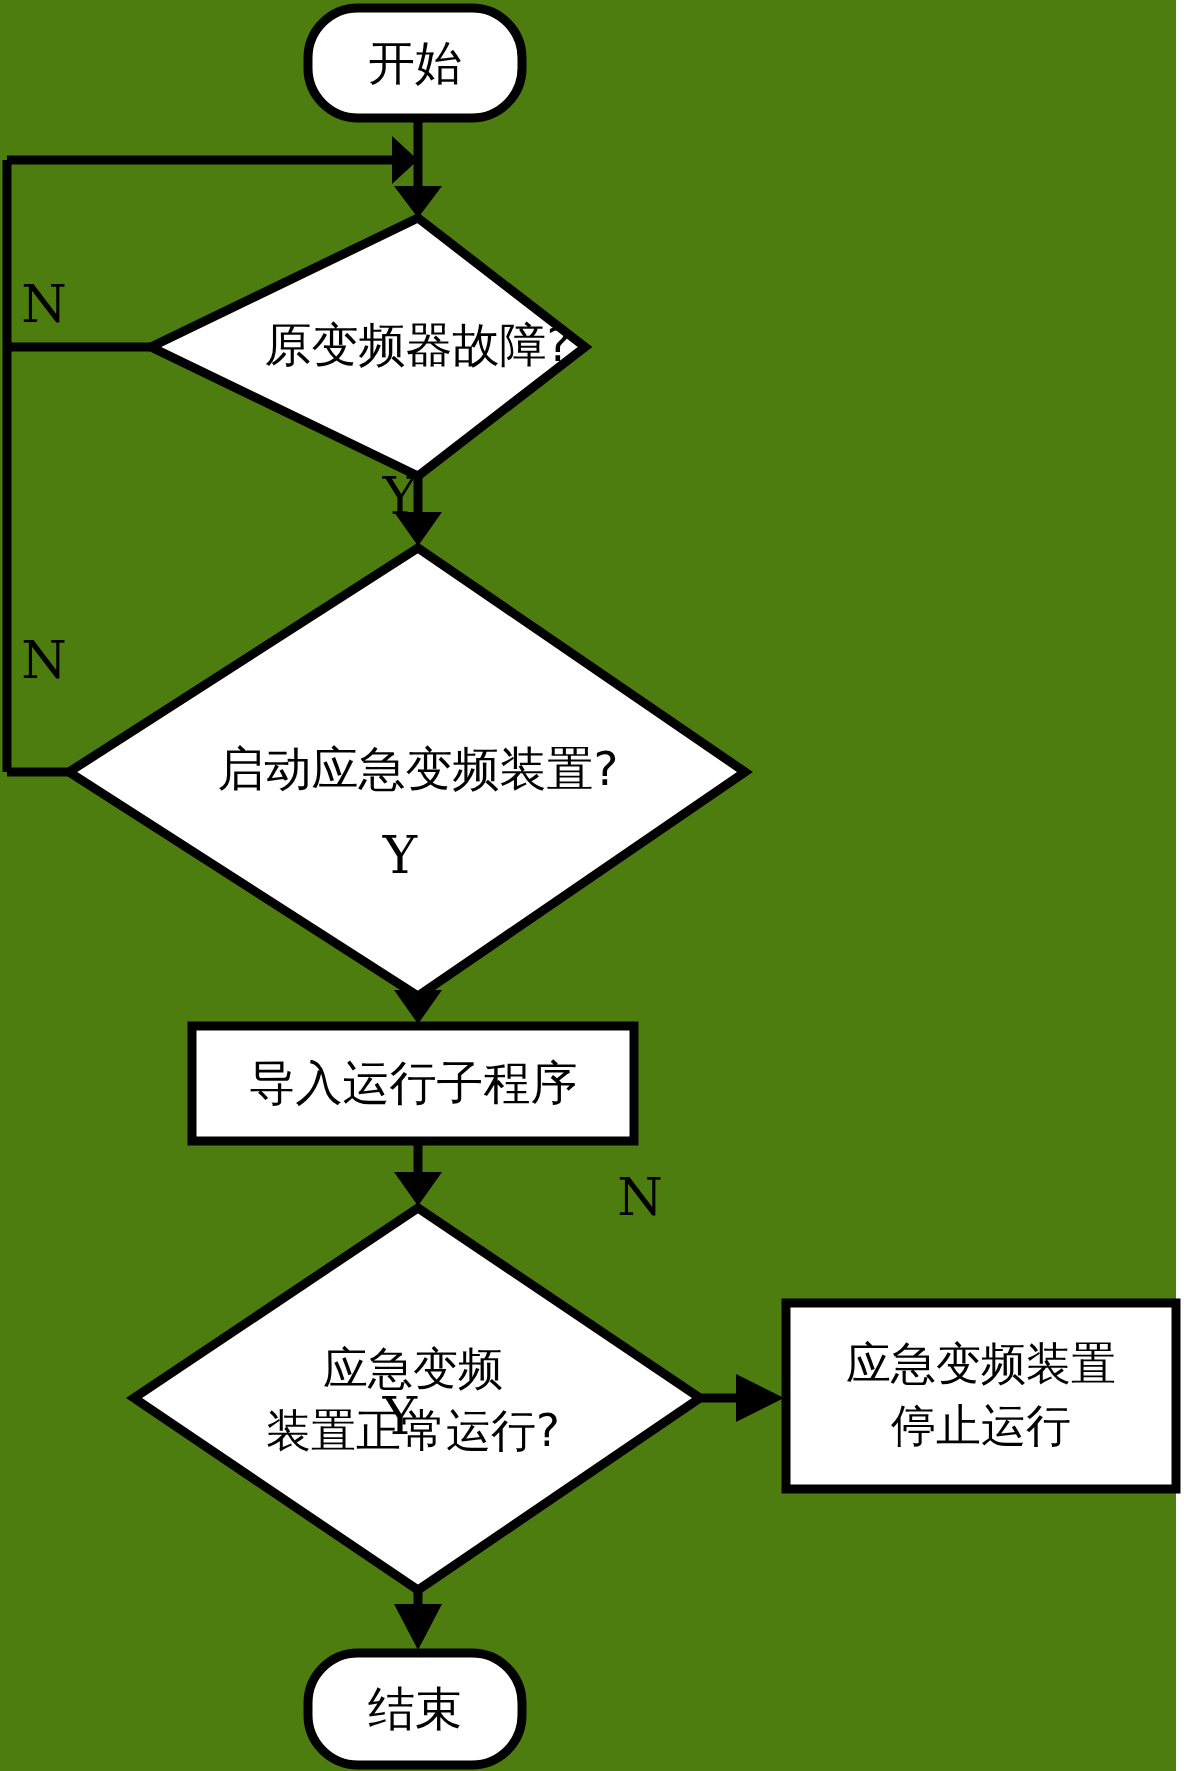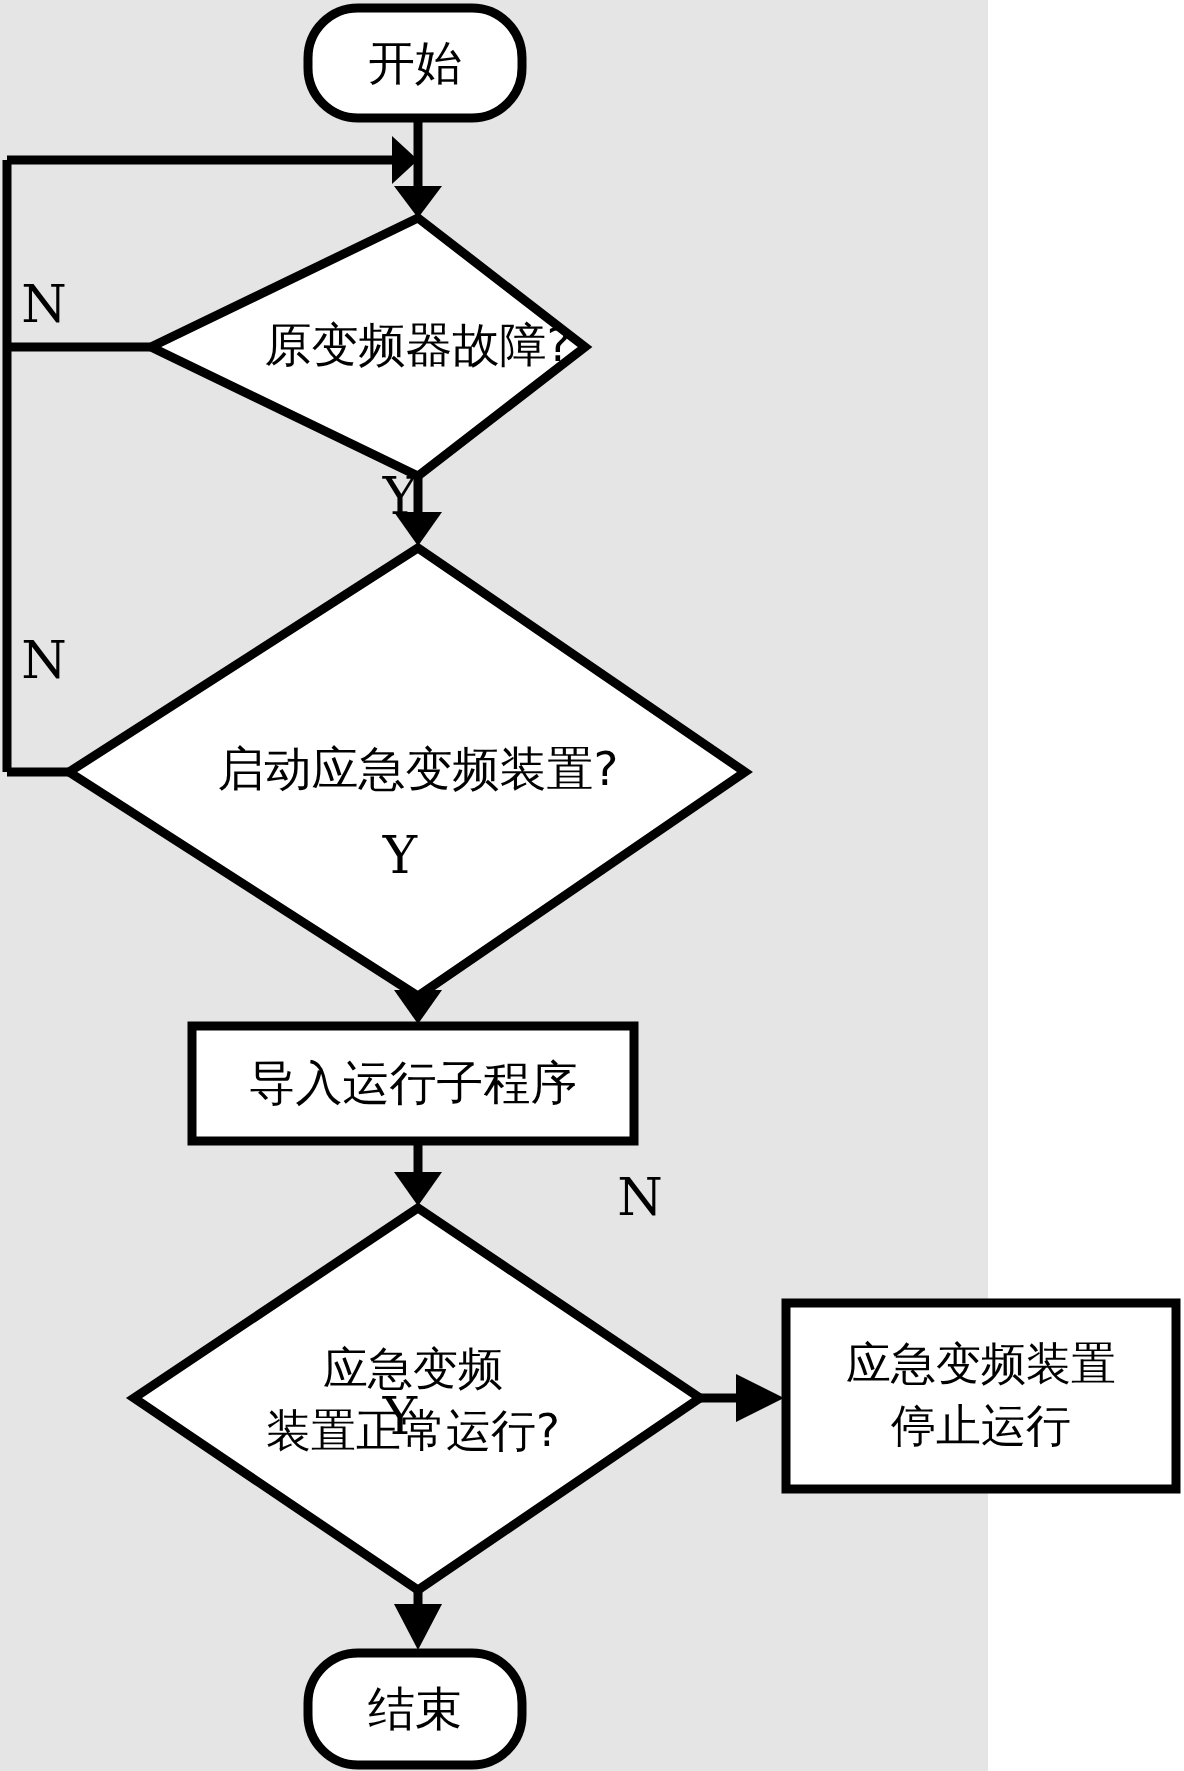--- a/index.html
+++ b/index.html
@@ -9,23 +9,23 @@
     background: #ffffff;
   }
   body {
     width: 1184px;
     height: 1771px;
     font-family: "DejaVu Sans", "Liberation Sans", sans-serif;
     overflow: hidden;
   }
   #flowchart-root {
     position: relative;
-    width: 988px;
+    width: 1176px;
     height: 1771px;
-    background: #e5e5e5;
+    background: #4d7c0f;
   }
   svg.flow-svg {
     position: absolute;
     top: 0;
     left: 0;
     width: 1184px;
     height: 1771px;
     display: block;
   }
   .shape-stroke {

